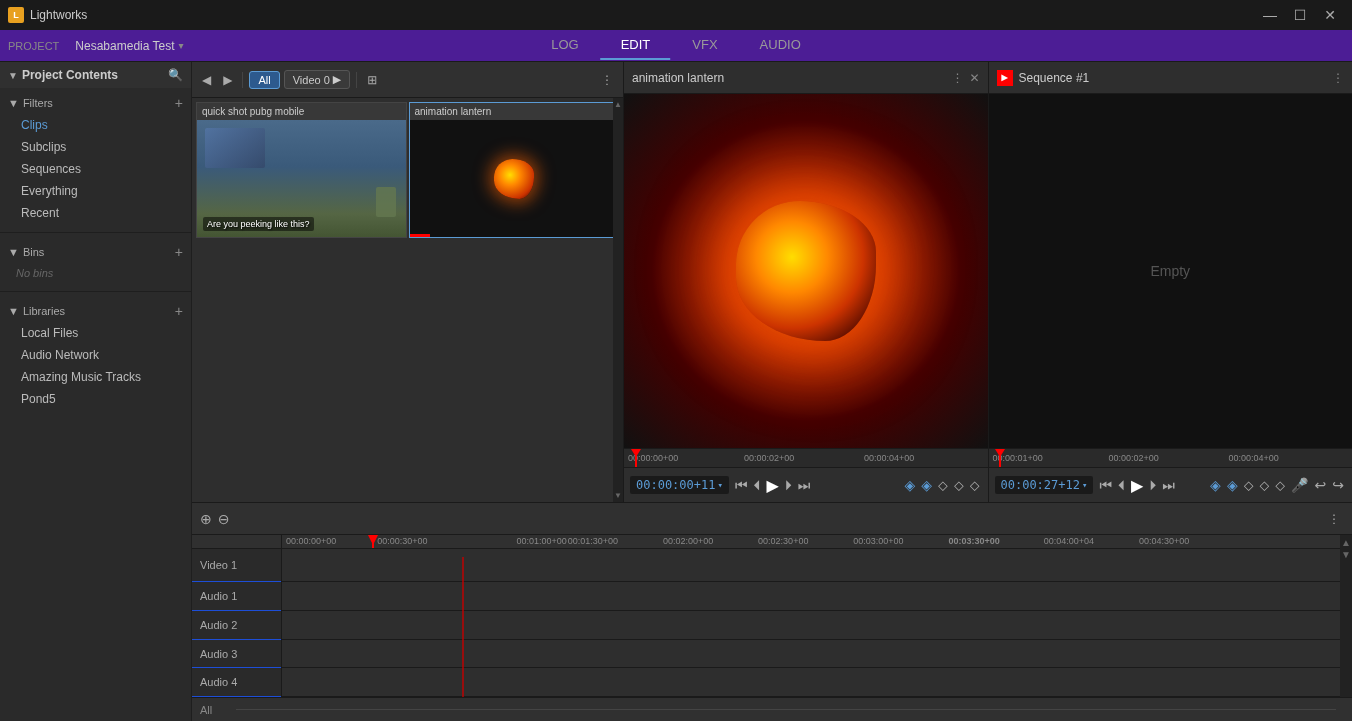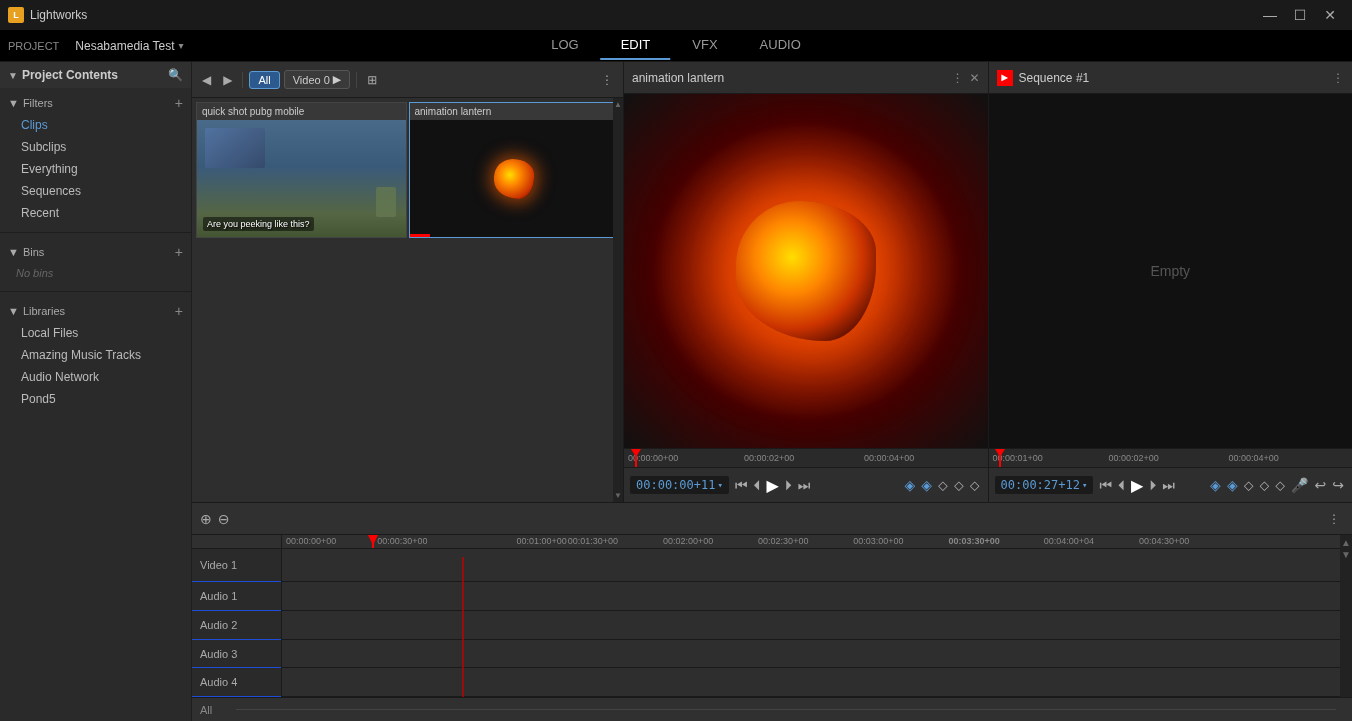--- a/index.html
+++ b/index.html
@@ -7,21 +7,21 @@
 
     
     #titlebar { background: #1a1a1a; height: 30px; display: flex; align-items: center; padding: 0 8px; justify-content: space-between; }
     #titlebar-left { display: flex; align-items: center; gap: 6px; }
     #titlebar-icon { width: 16px; height: 16px; background: #e8a020; border-radius: 2px; display: flex; align-items: center; justify-content: center; font-size: 9px; color: #fff; font-weight: bold; }
     #titlebar-title { color: #ccc; font-size: 12px; }
     #titlebar-controls { display: flex; gap: 2px; }
     .titlebar-btn { width: 28px; height: 20px; display: flex; align-items: center; justify-content: center; cursor: pointer; color: #aaa; font-size: 14px; }
 
     
-    #menubar { background: #000000; height: 32px; display: flex; align-items: center; padding: 0 8px; gap: 16px; border-bottom: 1px solid #1a1a1a; }
+    #menubar { background: #4c1d95; height: 32px; display: flex; align-items: center; padding: 0 8px; gap: 16px; border-bottom: 1px solid #1a1a1a; }
     #project-label { color: #888; font-size: 11px; }
     #project-name { color: #ccc; font-size: 12px; display: flex; align-items: center; gap: 4px; cursor: pointer; }
     #nav-tabs { display: flex; gap: 2px; position: absolute; left: 50%; transform: translateX(-50%); }
     .nav-tab { padding: 6px 20px; color: #999; cursor: pointer; font-size: 13px; font-weight: 500; }
     .nav-tab.active { color: #fff; border-bottom: 2px solid #5b9bd5; }
 
     
     #main { display: flex; height: calc(100vh - 62px); }
 
     
@@ -171,22 +171,22 @@
     <div class="sidebar-section">
       <div class="sidebar-section-header">
         <span class="sidebar-section-title">
           <span>▼</span>
           <span>Filters</span>
         </span>
         <span class="sidebar-section-add">+</span>
       </div>
       <div class="sidebar-item active indent">Clips</div>
       <div class="sidebar-item indent">Subclips</div>
+      <div class="sidebar-item indent">Sequences</div>
       <div class="sidebar-item indent">Everything</div>
-      <div class="sidebar-item indent">Sequences</div>
       <div class="sidebar-item indent">Recent</div>
     </div>
 
     <div class="sidebar-divider"></div>
 
     <div class="sidebar-section">
       <div class="sidebar-section-header">
         <span class="sidebar-section-title">
           <span>▼</span>
           <span>Bins</span>
@@ -200,22 +200,22 @@
 
     <div class="sidebar-section">
       <div class="sidebar-section-header">
         <span class="sidebar-section-title">
           <span>▼</span>
           <span>Libraries</span>
         </span>
         <span class="sidebar-section-add">+</span>
       </div>
       <div class="sidebar-item indent">Local Files</div>
+      <div class="sidebar-item indent">Audio Network</div>
       <div class="sidebar-item indent">Amazing Music Tracks</div>
-      <div class="sidebar-item indent">Audio Network</div>
       <div class="sidebar-item indent">Pond5</div>
     </div>
   </div>
 
   <div id="content">
 
     <div id="top-panels">
 
       <div id="clip-browser">
         <div id="clip-browser-toolbar">

